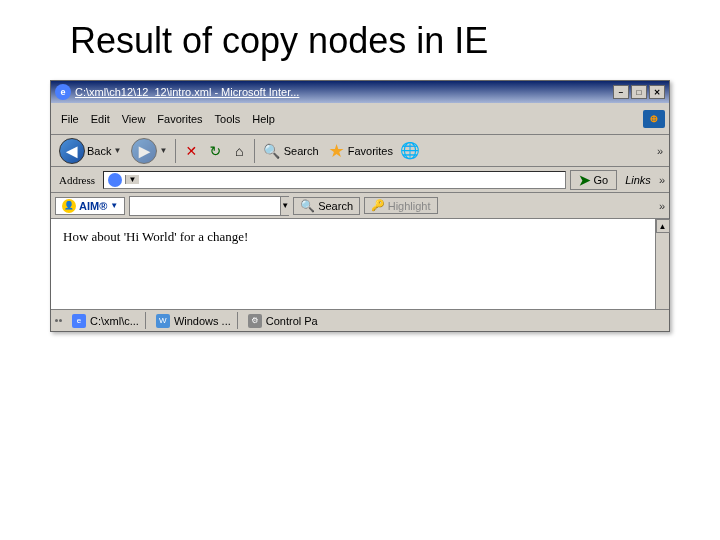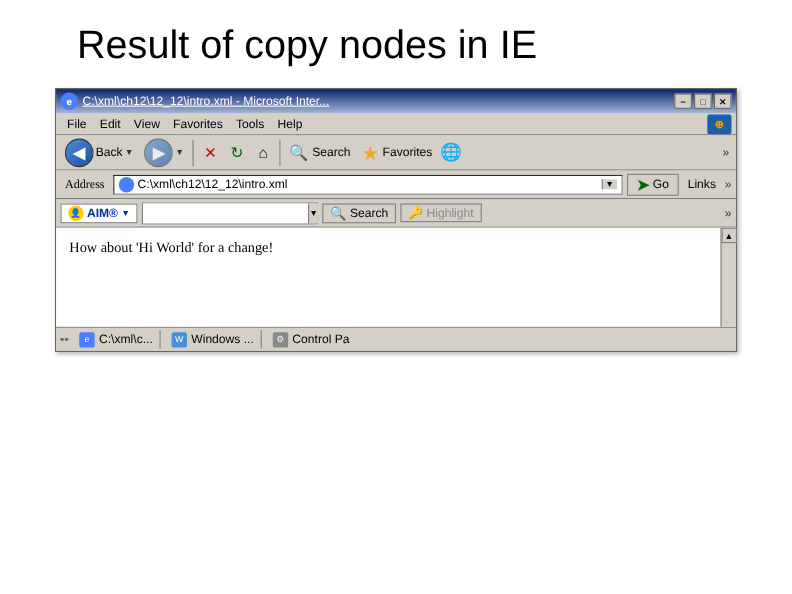--- a/index.html
+++ b/index.html
@@ -87,21 +87,21 @@
     .tb-btn.close { background: #d4d0c8; }
 
     
     .menu-bar {
       background: #d4d0c8;
       border-bottom: 1px solid #808080;
       padding: 1px 4px;
       display: flex;
       align-items: center;
       gap: 0px;
-      height: 20px;
+      height: 32px;
     }
     .menu-item {
       font-size: 11px;
       font-family: 'Tahoma', Arial, sans-serif;
       padding: 1px 6px;
       cursor: pointer;
       color: #000;
     }
     .menu-logo {
       margin-left: auto;
@@ -264,20 +264,21 @@
       font-size: 14px;
       font-weight: bold;
     }
     .links-btn {
       font-size: 11px;
       font-family: 'Tahoma', Arial, sans-serif;
       cursor: pointer;
       padding: 1px 4px;
       background: #d4d0c8;
       border: none;
+      font-style: italic;
     }
     .addr-more {
       font-size: 11px;
       color: #333;
       cursor: pointer;
     }
 
     
     .aim-bar {
       background: #d4d0c8;
@@ -540,21 +541,20 @@
       <span style="font-size:16px;color:#1a5fa8;">🌐</span>
     </button>
 
     <span class="toolbar-more">»</span>
   </div>
 
   <div class="address-bar">
     <span class="address-label">Address</span>
     <div class="address-input-wrap">
       <div class="address-fav-icon"></div>
-      <span class="address-text">C:\xml\ch12\12_12\intro.xml</span>
       <div class="address-dropdown">▼</div>
     </div>
     <button class="go-btn">
       <span class="go-arrow">➤</span>
       <span>Go</span>
     </button>
     <button class="links-btn">Links</button>
     <span class="addr-more">»</span>
   </div>
 

